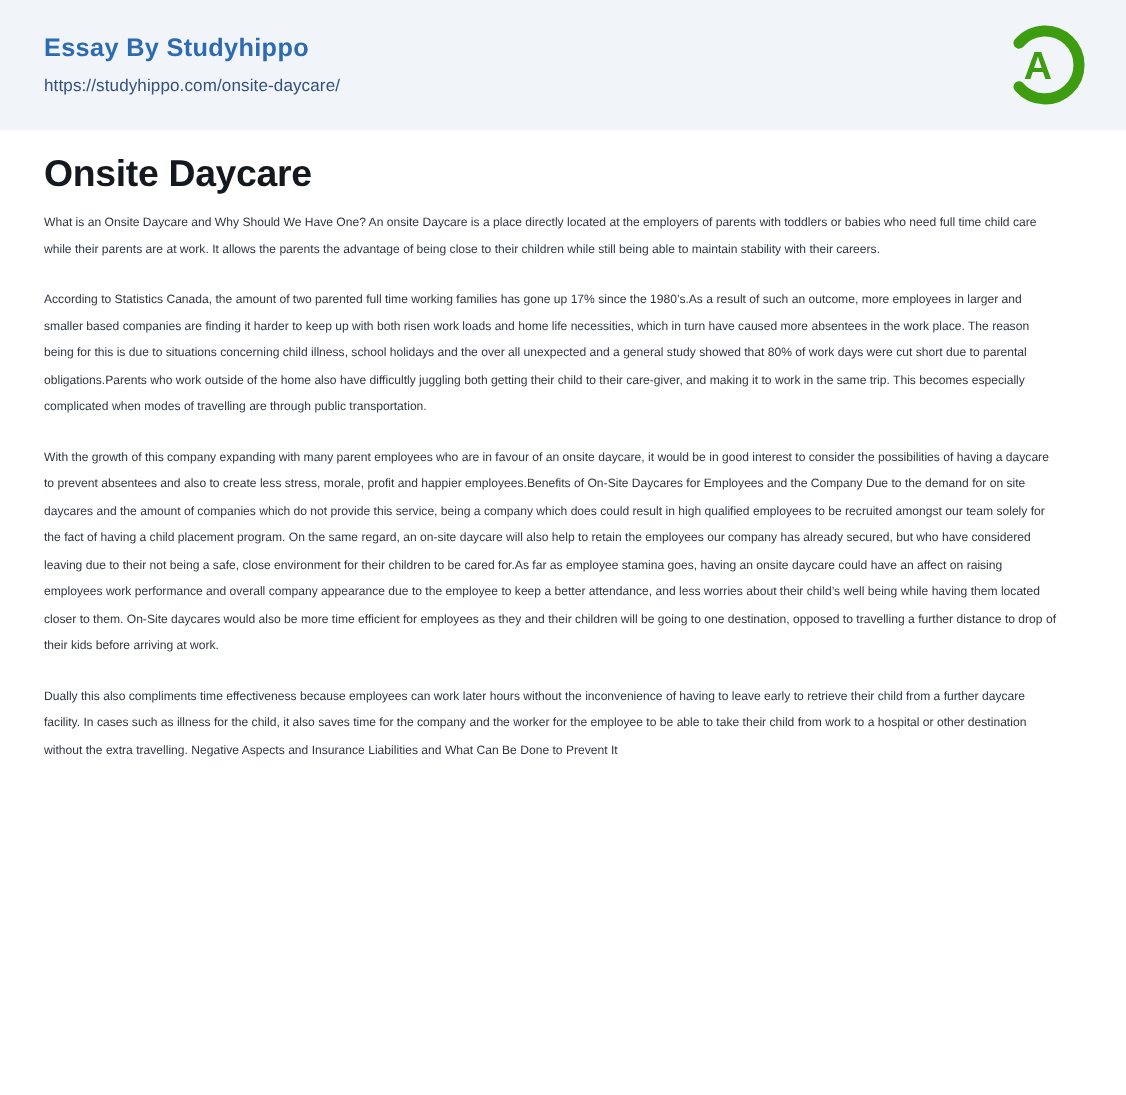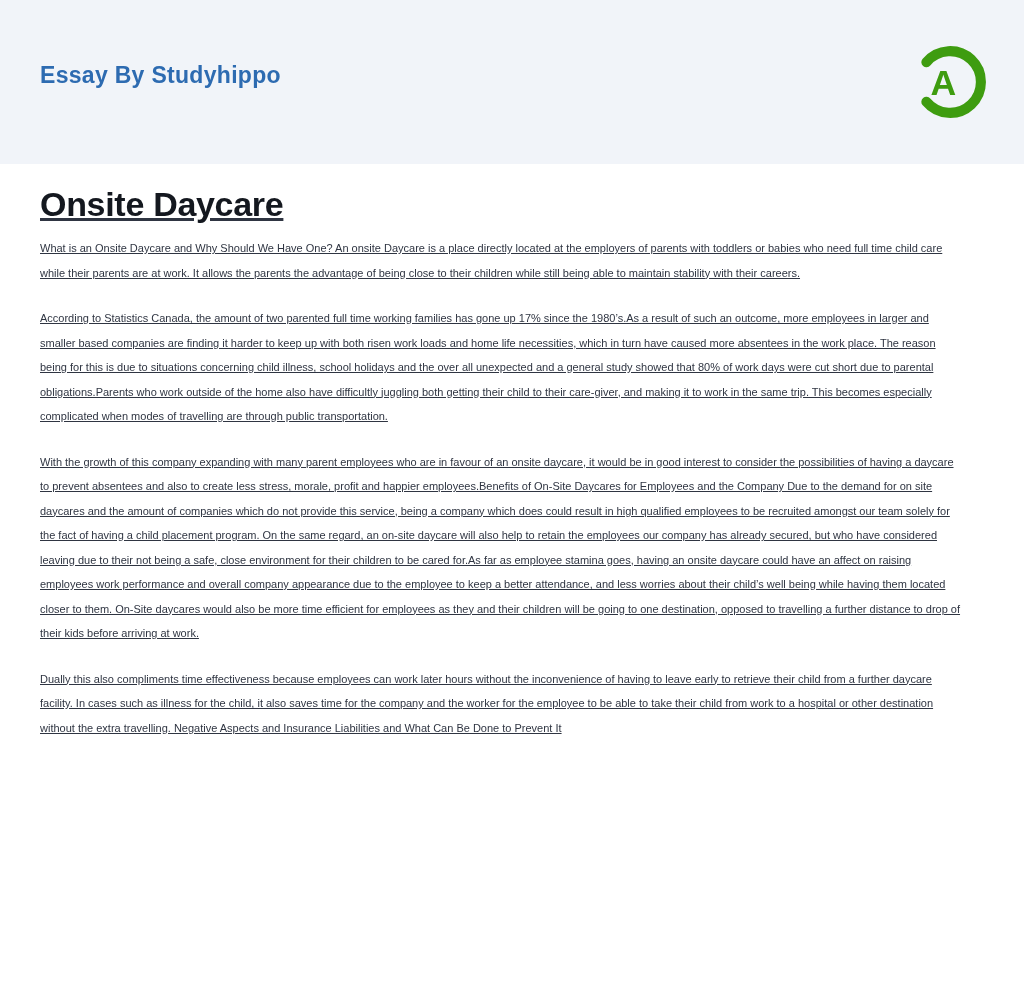--- a/index.html
+++ b/index.html
@@ -16,21 +16,21 @@
   html,body{margin:0;padding:0;}
   body{
     width:1024px;
     min-height:995px;
     background:var(--page-bg);
     font-family:"Liberation Sans","DejaVu Sans",sans-serif;
     color:var(--body-text);
   }
   .page-header{
     width:100%;
-    height:164px;
+    height:118px;
     background:var(--header-bg);
     display:flex;
     align-items:center;
     justify-content:space-between;
     padding:0 36px 0 40px;
   }
   .header-text{
     display:flex;
     flex-direction:column;
     justify-content:center;
@@ -51,21 +51,20 @@
   .logo-wrap{
     width:76px;
     height:76px;
     display:flex;
     align-items:center;
     justify-content:center;
     flex:0 0 auto;
   }
   .essay-main{
     padding:20px 60px 40px 40px;
-    text-decoration:underline;
   }
   .essay-title{
     margin:0 0 12px 0;
     font-size:34px;
     line-height:40px;
     font-weight:700;
     letter-spacing:-0.3px;
     color:var(--heading-text);
   }
   .essay-paragraph{
@@ -75,20 +74,21 @@
     line-height:24.5px;
     color:var(--body-text);
   }
 </style>
 </head>
 <body>
 
 <header class="page-header">
   <div class="header-text">
     <h1 class="site-title">Essay By Studyhippo</h1>
+    <a class="essay-url" href="#">https://studyhippo.com/onsite-daycare/</a>
   </div>
   <div class="logo-wrap">
     <svg width="76" height="76" viewBox="0 0 64 64" aria-hidden="true">
       <path d="M 12.1 15.3 A 26 26 0 1 1 12.1 48.7" fill="none" stroke="#3e9c10" stroke-width="8.5" stroke-linecap="round"></path>
       <text x="26.5" y="43" font-size="30" font-weight="bold" fill="#3e9c10" text-anchor="middle" font-family="Liberation Sans, sans-serif">A</text>
     </svg>
   </div>
 </header>
 
 <main class="essay-main">

